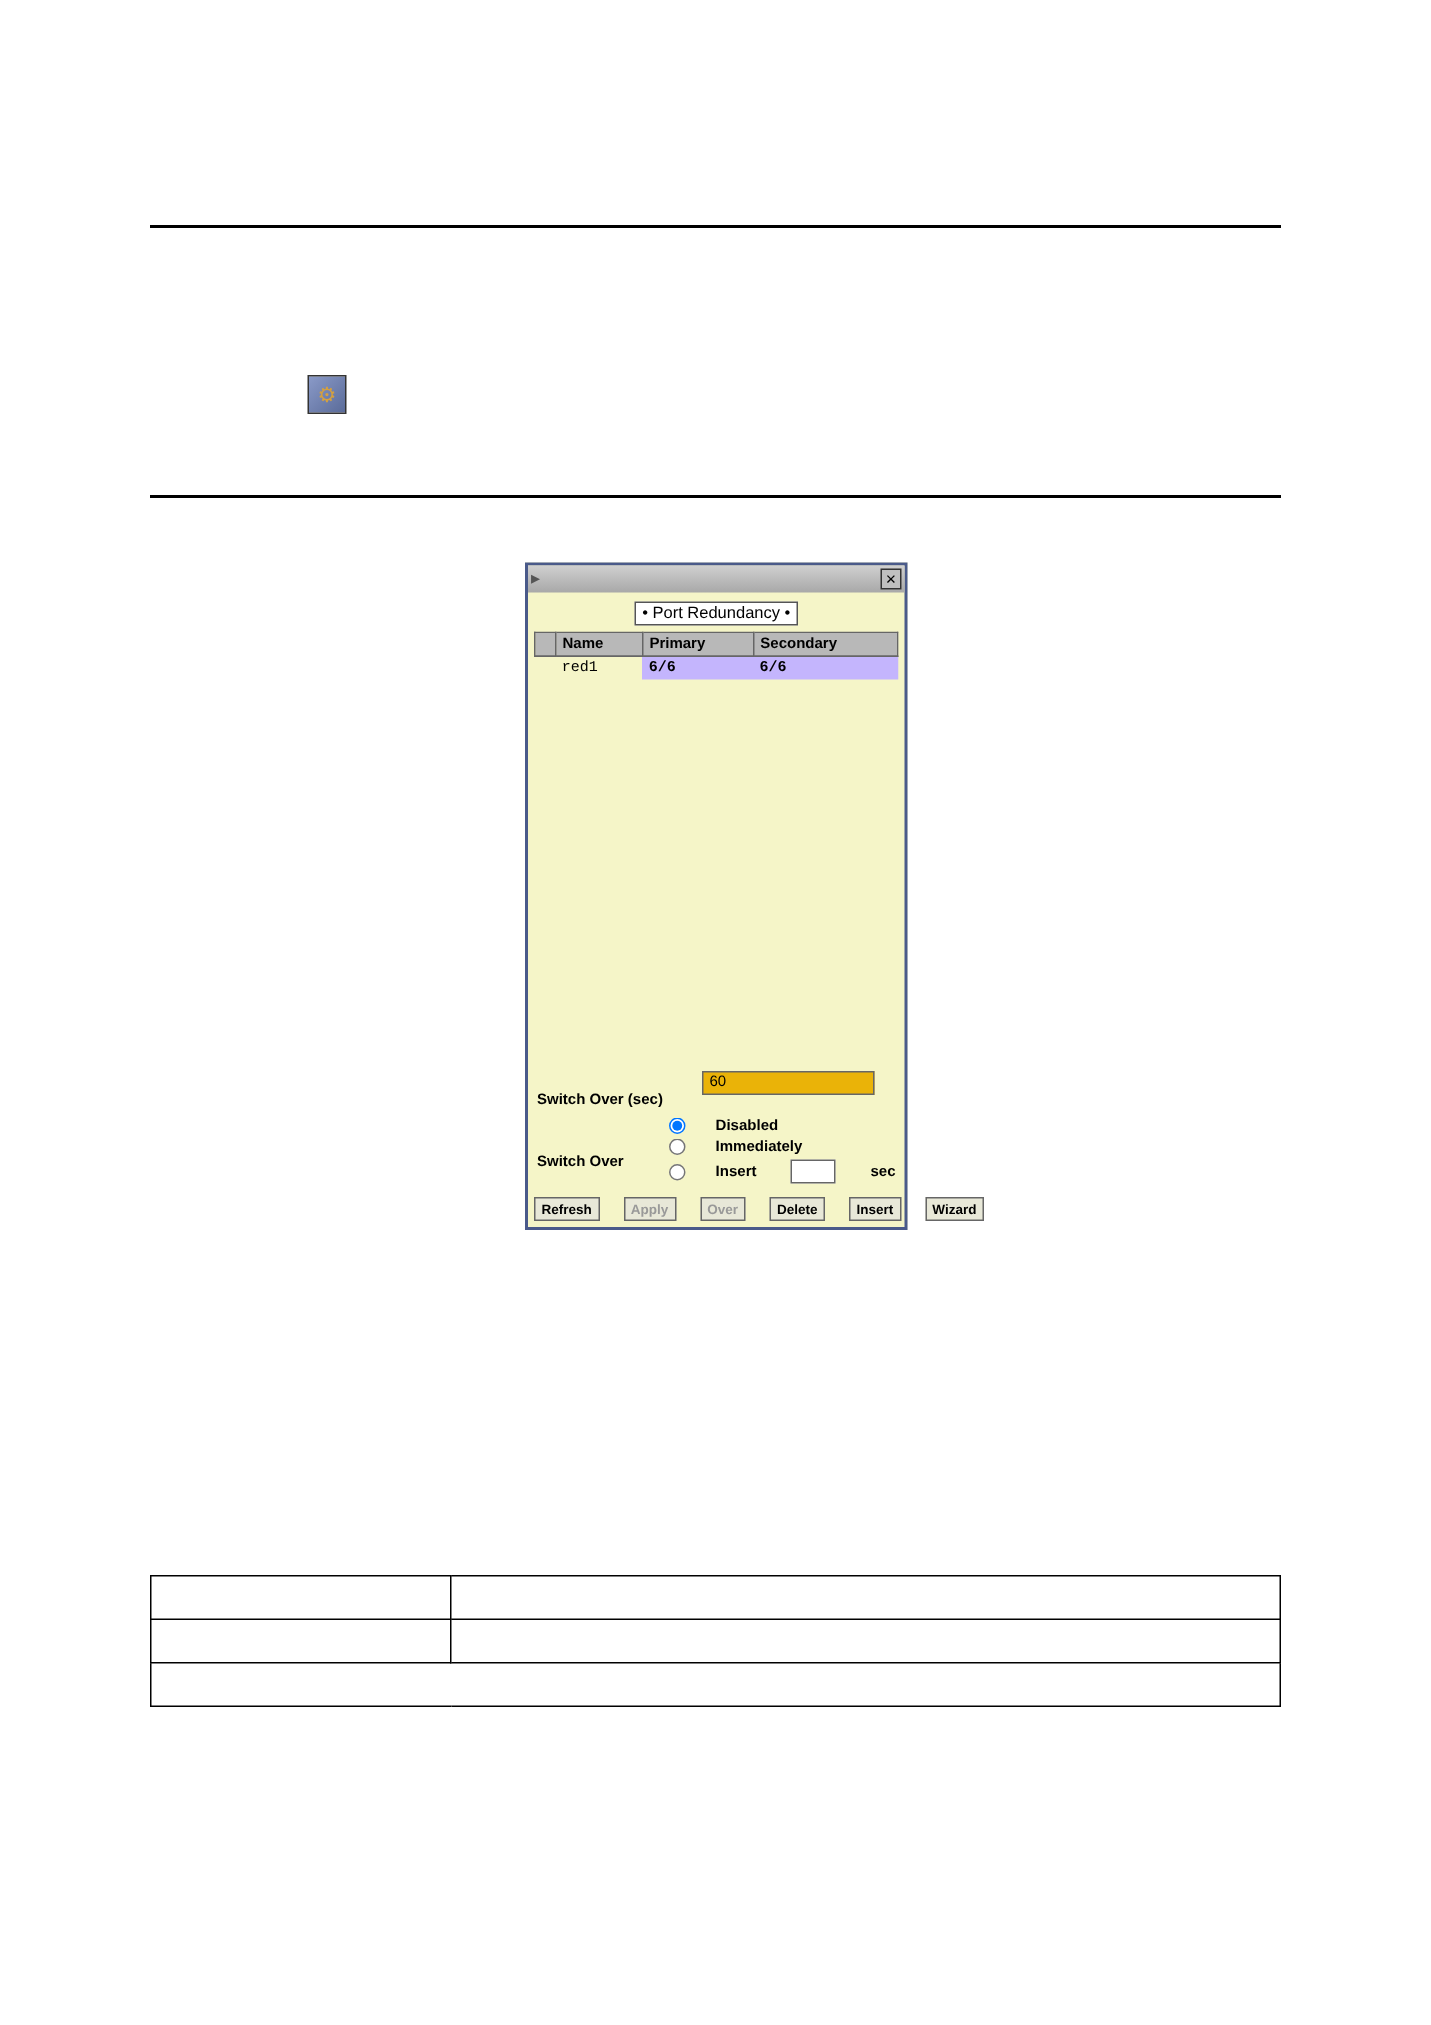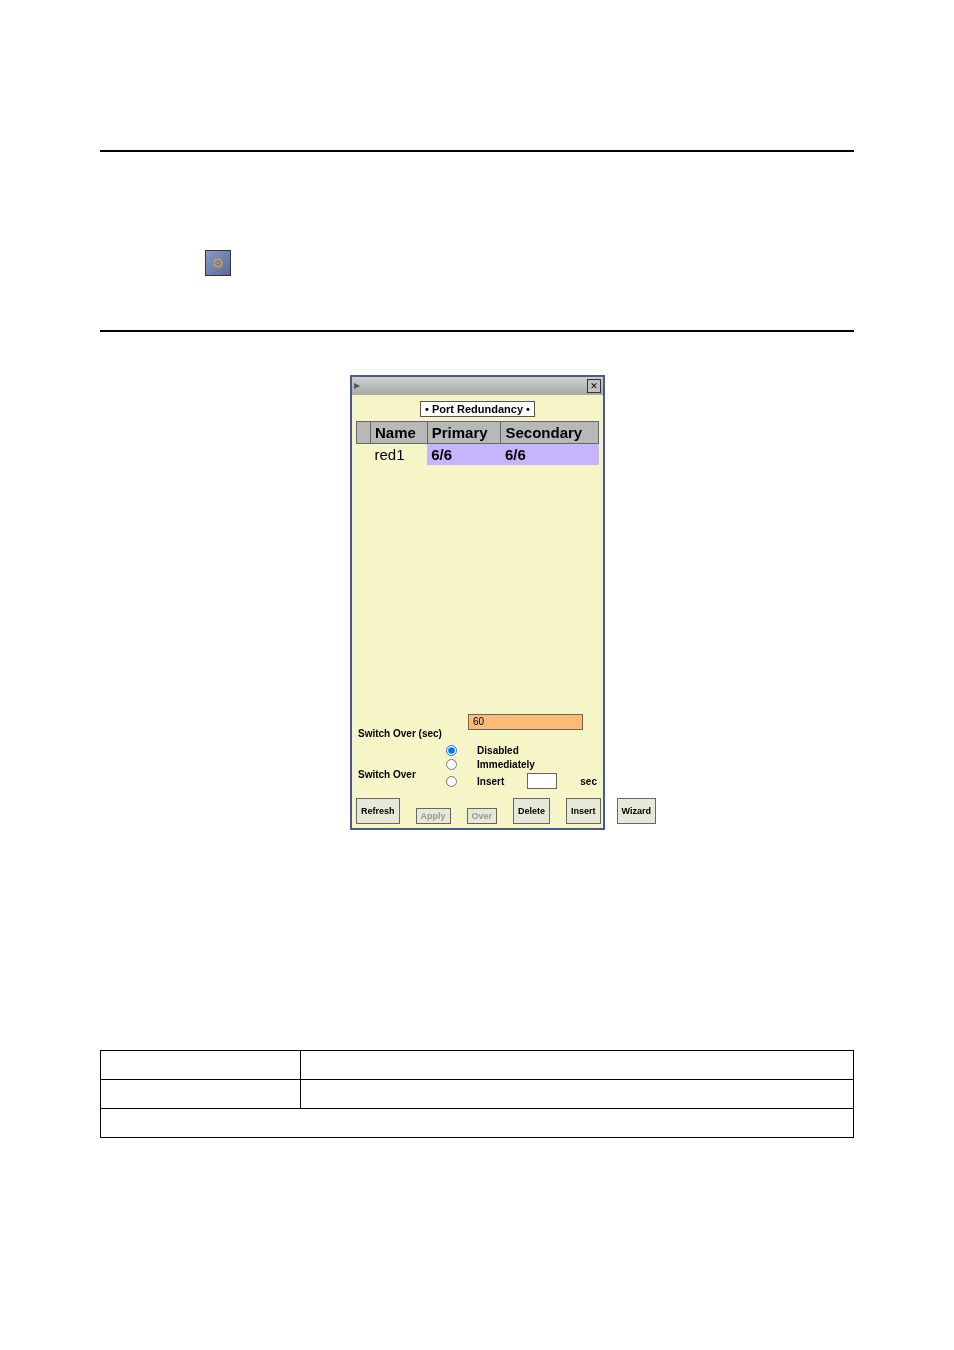--- a/index.html
+++ b/index.html
@@ -81,44 +81,45 @@
     .dialog-title-wrap {
       text-align: center;
       padding: 4px 0;
     }
     .dialog-title {
       display: inline-block;
       border: 1px solid #555;
       background: #fff;
       padding: 1px 4px;
       font-size: 11px;
-      font-weight: bold;
+      font-weight: normal;
     }
     .table-container {
       padding: 0 4px;
     }
     .data-table {
       width: 100%;
       border-collapse: collapse;
-      font-size: 15px;
+      font-size: 10px;
     }
     .data-table th {
       background: #b8b8b8;
       border: 1px solid #666;
       text-align: left;
       padding: 2px 4px;
       font-weight: bold;
     }
     .data-table th.corner {
       width: 14px;
       background: #b8b8b8;
     }
     .data-table td {
       padding: 2px 4px;
       border: none;
+      font-family: Liberation Mono, monospace;
     }
     .data-table td.highlighted {
       background: #c4b5fd;
       font-weight: bold;
       margin-left: 16px;
     }
     .table-area {
       height: 280px;
       overflow: auto;
     }
@@ -130,21 +131,21 @@
       font-weight: bold;
     }
     .form-label {
       width: 110px;
       margin-top: 24px;
     }
     .form-input {
       width: 115px;
       height: 16px;
       border: 1px solid #666;
-      background: #fdba74;
+      background: #eab308;
       font-size: 10px;
       padding: 0 4px;
     }
     .form-input-sm {
       width: 30px;
       height: 16px;
       border: 1px solid #666;
       background: #fff;
       font-size: 10px;
       padding: 0 2px;
@@ -174,21 +175,20 @@
     .btn {
       border: 1px solid #666;
       background: #e8e8d8;
       padding: 2px 4px;
       font-size: 9px;
       font-weight: bold;
       cursor: pointer;
     }
     .btn.disabled {
       color: #999;
-      margin-top: 10px;
     }
     .dialog-toggle {
       position: absolute;
       top: 1px;
       left: 2px;
       width: 8px;
       height: 16px;
       font-size: 12px;
       color: #555;
     }

